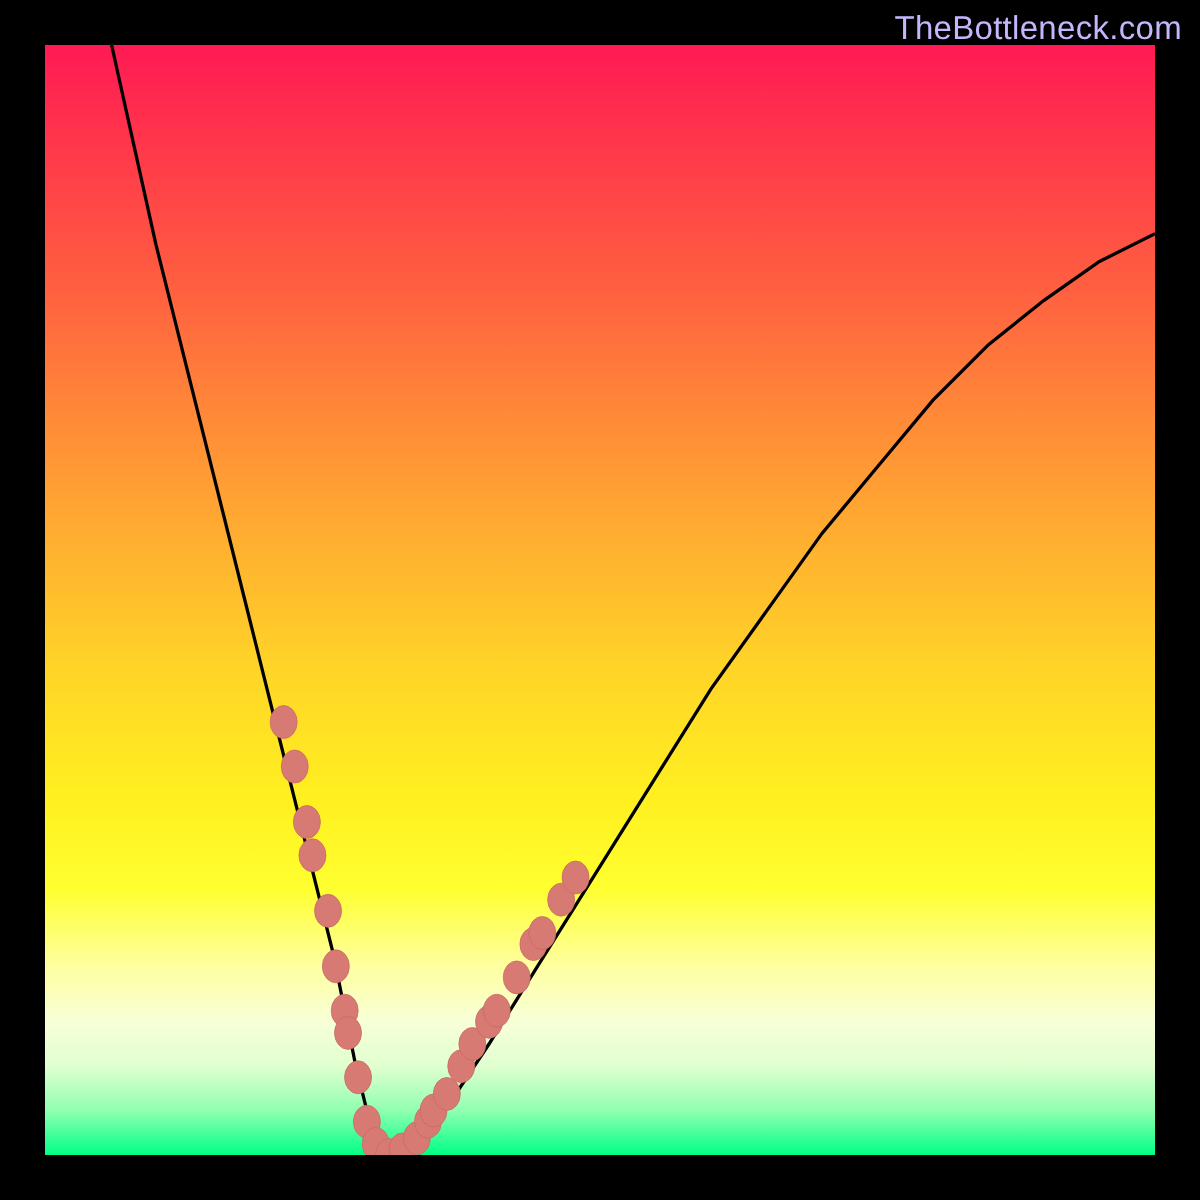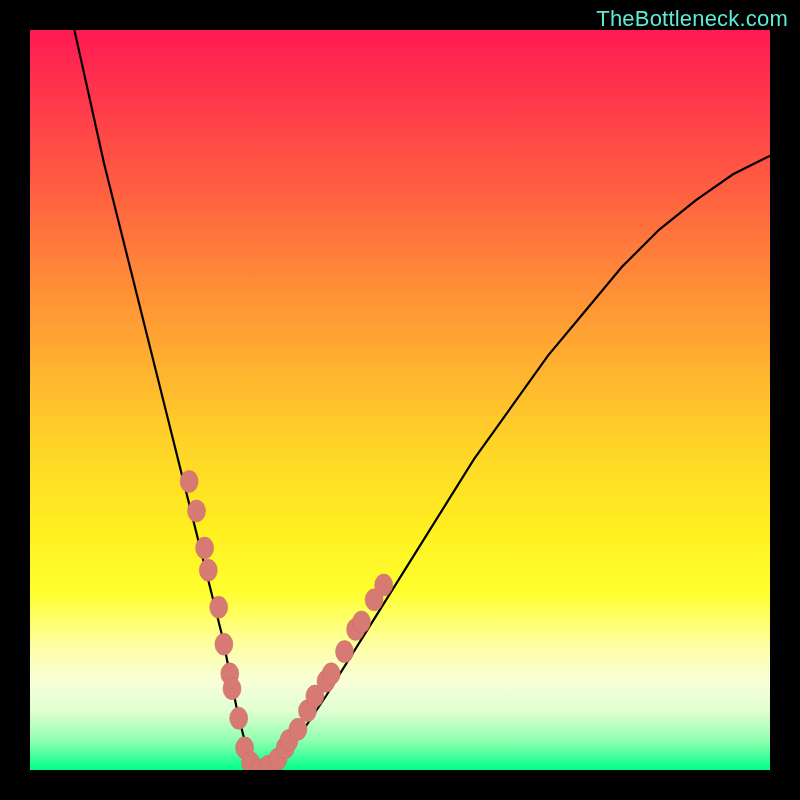--- a/index.html
+++ b/index.html
@@ -8,21 +8,21 @@
     width: 800px;
     height: 800px;
     background: #000;
     position: relative;
     font-family: Arial, sans-serif;
   }
   .watermark {
     position: absolute;
     top: 6px;
     right: 12px;
-    color: #5eead4;
+    color: #c4b5fd;
     font-size: 22px;
     font-weight: 500;
     letter-spacing: 0.2px;
     z-index: 10;
   }
   .plot-area {
     position: absolute;
     left: 30px;
     top: 30px;
     width: 740px;

